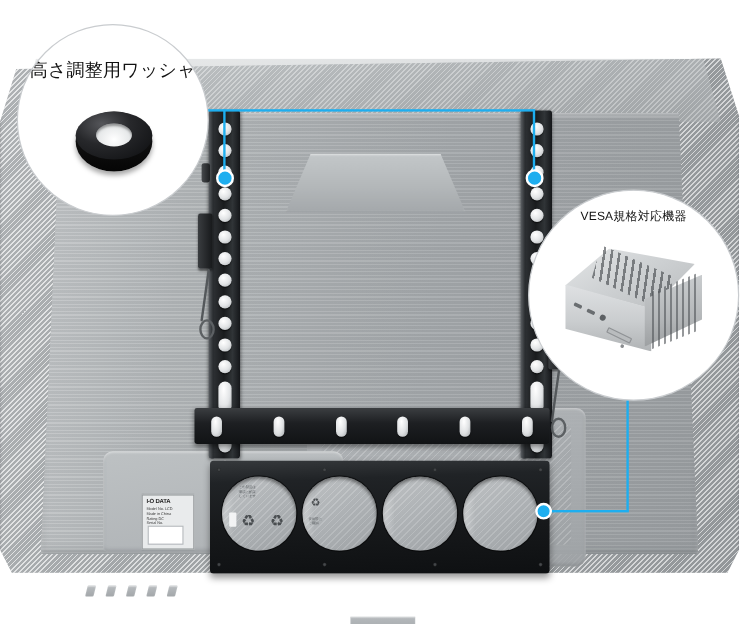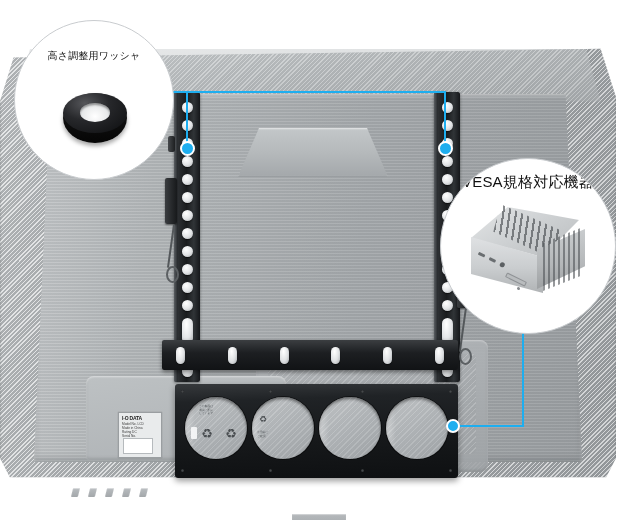--- a/index.html
+++ b/index.html
@@ -427,33 +427,33 @@
   }
 
   #callout-washer {
     left: 14px;
     top: 20px;
     width: 160px;
     height: 160px;
   }
   #callout-washer .callout-title {
     top: 28px;
-    font-size: 10px;
+    font-size: 15px;
     letter-spacing: 0.2px;
   }
 
   #callout-vesa {
     left: 440px;
     top: 158px;
     width: 176px;
     height: 176px;
   }
   #callout-vesa .callout-title {
     top: 14px;
-    font-size: 15px;
+    font-size: 10px;
     letter-spacing: 0.2px;
   }
 
   
   .washer {
     position: absolute;
     left: 48px;
     top: 72px;
     width: 64px;
     height: 50px;

